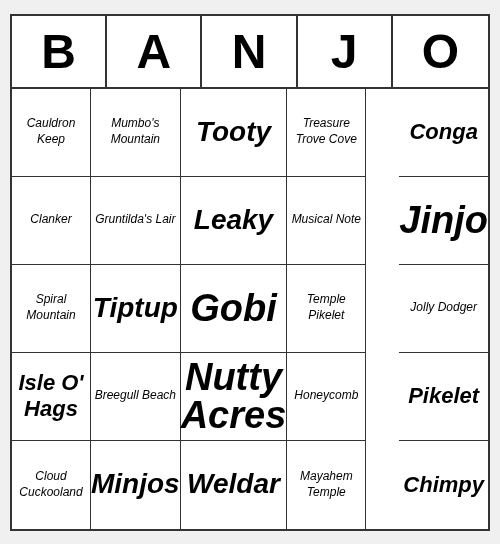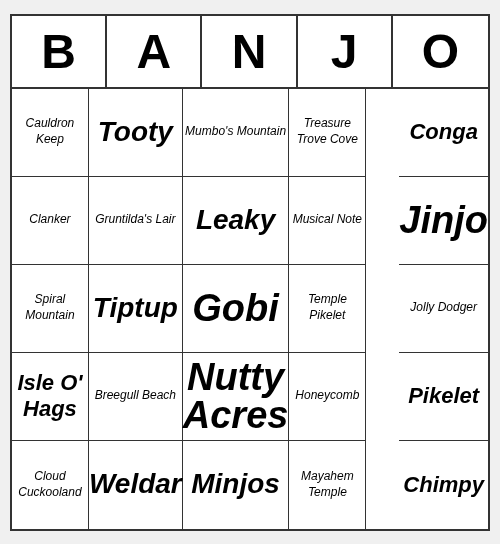--- a/index.html
+++ b/index.html
@@ -106,24 +106,24 @@
       <div class="bingo-letter">A</div>
       <div class="bingo-letter">N</div>
       <div class="bingo-letter">J</div>
       <div class="bingo-letter">O</div>
     </div>
   <div class="bingo-grid">
   <div class="bingo-cell">
         <span class="cell-text">Cauldron Keep</span>
       </div>
       <div class="bingo-cell">
-        <span class="cell-text-large">Tooty</span>
+        <span class="cell-text">Mumbo's Mountain</span>
       </div>
       <div class="bingo-cell">
-        <span class="cell-text">Mumbo's Mountain</span>
+        <span class="cell-text-large">Tooty</span>
       </div>
       <div class="bingo-cell">
         <span class="cell-text">Treasure Trove Cove</span>
       </div>
       <div class="bingo-cell">
         <span class="cell-text-medium">Conga</span>
       </div>
       <div class="bingo-cell">
         <span class="cell-text">Clanker</span>
       </div>
@@ -166,24 +166,24 @@
       <div class="bingo-cell">
         <span class="cell-text">Honeycomb</span>
       </div>
       <div class="bingo-cell">
         <span class="cell-text-medium">Pikelet</span>
       </div>
       <div class="bingo-cell">
         <span class="cell-text">Cloud Cuckooland</span>
       </div>
       <div class="bingo-cell">
-        <span class="cell-text-large">Weldar</span>
+        <span class="cell-text-large">Minjos</span>
       </div>
       <div class="bingo-cell">
-        <span class="cell-text-large">Minjos</span>
+        <span class="cell-text-large">Weldar</span>
       </div>
       <div class="bingo-cell">
         <span class="cell-text">Mayahem Temple</span>
       </div>
       <div class="bingo-cell">
         <span class="cell-text-medium">Chimpy</span>
       </div>
     </div>
 </div>
 

